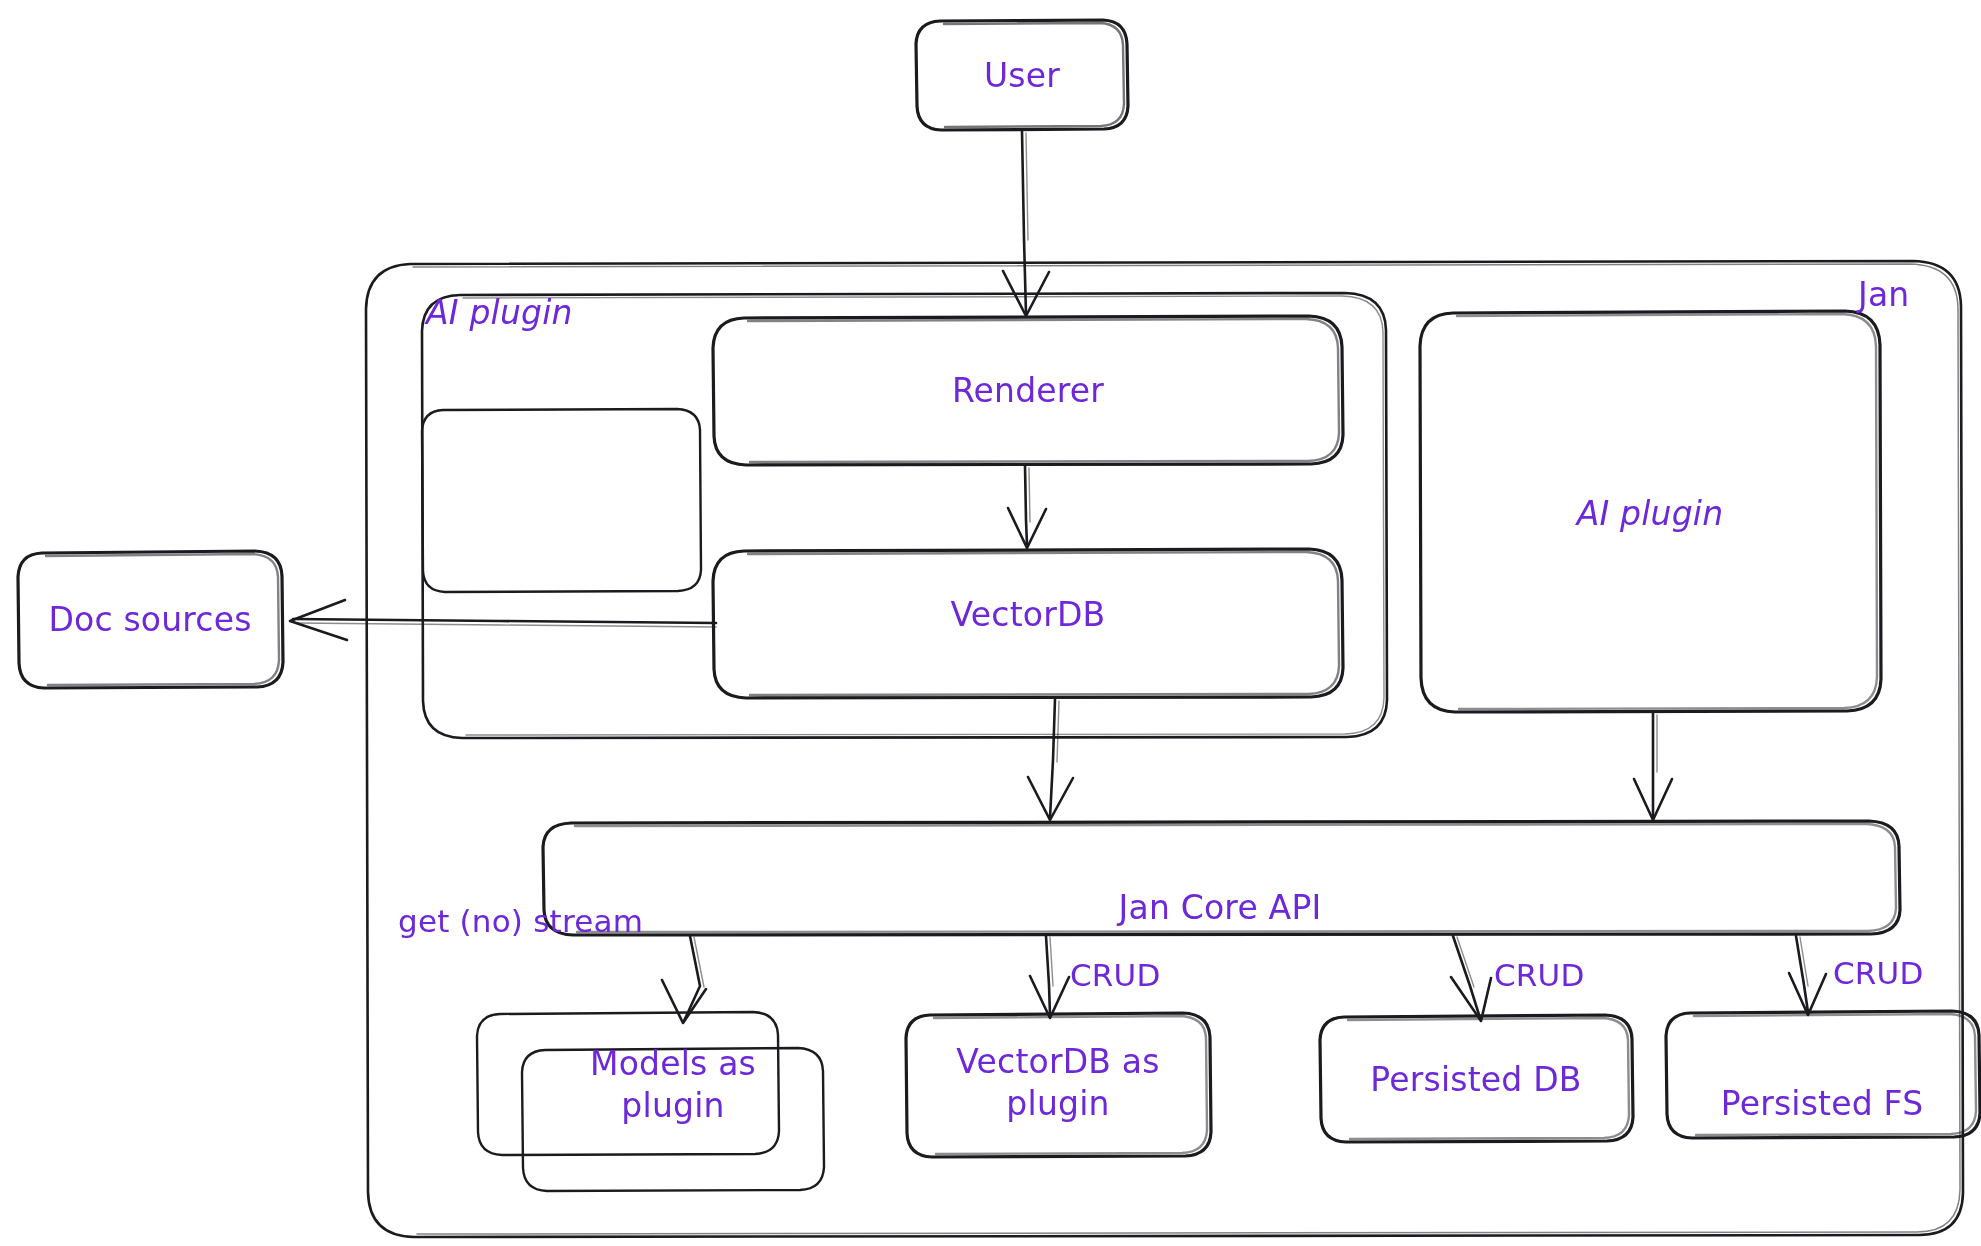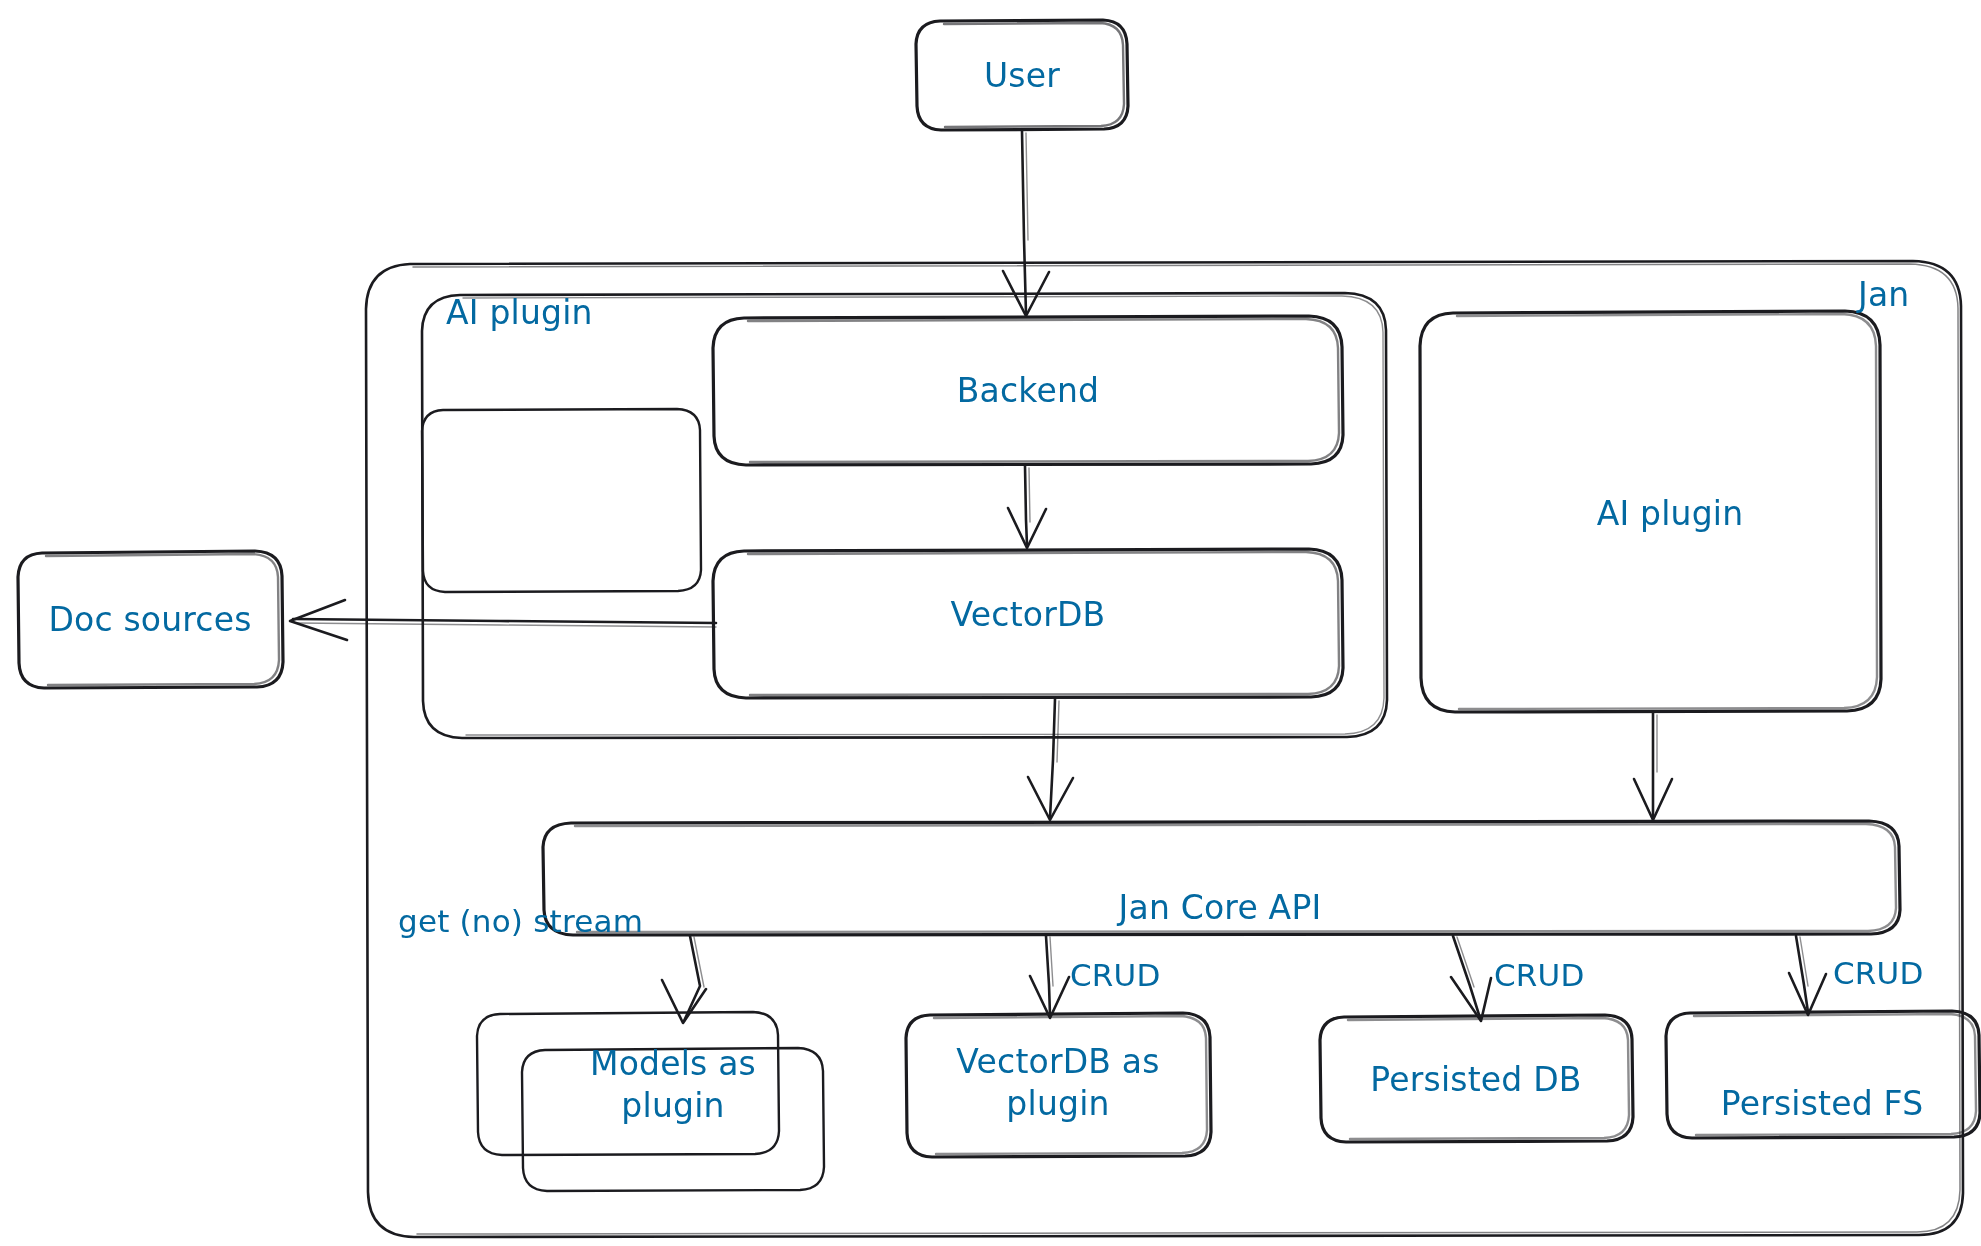--- a/index.html
+++ b/index.html
@@ -43,21 +43,21 @@
   }
   .sk-arrow {
     stroke-width: 2.6;
   }
   .sk-arrow-head {
     stroke-width: 2.6;
   }
   .lbl {
     position: absolute;
     font-family: "DejaVu Sans", sans-serif;
-    color: #0369a1;
+    color: #6d28d9;
     white-space: pre;
     line-height: 1.18;
     letter-spacing: 0.2px;
   }
   .lbl-node {
     font-size: 33px;
     text-align: center;
     transform: translate(-50%, -50%);
   }
   .lbl-node-2 {
@@ -73,21 +73,21 @@
   .lbl-container {
     font-size: 33px;
     transform: translate(0, -50%);
   }
   .lbl-yaml {
     font-size: 22px;
     line-height: 1.42;
     transform: translate(0, 0);
   }
   .lbl-italic {
-    margin-left: 20px;
+    font-style: italic;
   }
 </style>
 </head>
 <body>
 
 <div id="diagram-root">
 
   <svg id="diagram-svg" viewBox="0 0 1981 1246">
 
     <g>
@@ -210,21 +210,21 @@
 
   </svg>
 
   <div class="lbl lbl-node" style="left:1022px; top:76px;">User</div>
 
   <div class="lbl lbl-container" style="left:1858px; top:295px;">Jan</div>
 
   <div class="lbl lbl-container lbl-italic" style="left:426px; top:313px;">AI plugin</div>
 
 
-  <div class="lbl lbl-node" style="left:1028px; top:391px;">Backend</div>
+  <div class="lbl lbl-node" style="left:1028px; top:391px;">Renderer</div>
 
   <div class="lbl lbl-node" style="left:1028px; top:615px;">VectorDB</div>
 
 
   <div class="lbl lbl-node" style="left:150px; top:620px;">Doc sources</div>
 
   <div class="lbl lbl-node lbl-italic" style="left:1650px; top:514px;">AI plugin</div>
 
   <div class="lbl lbl-node" style="left:1220px; top:880px;margin-top:28px;">Jan Core API</div>
 

